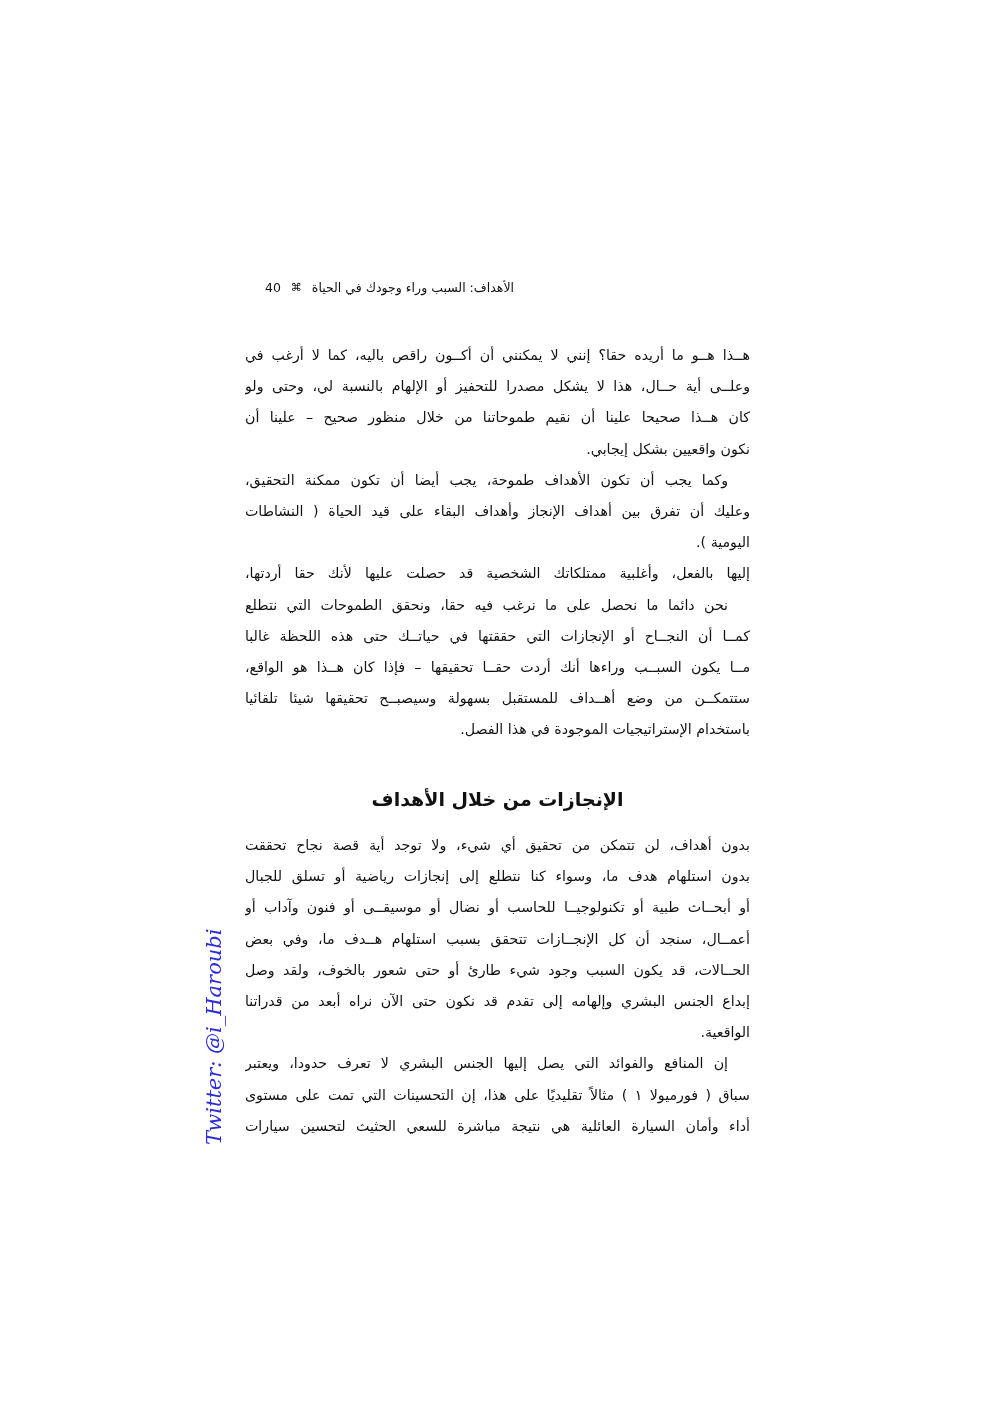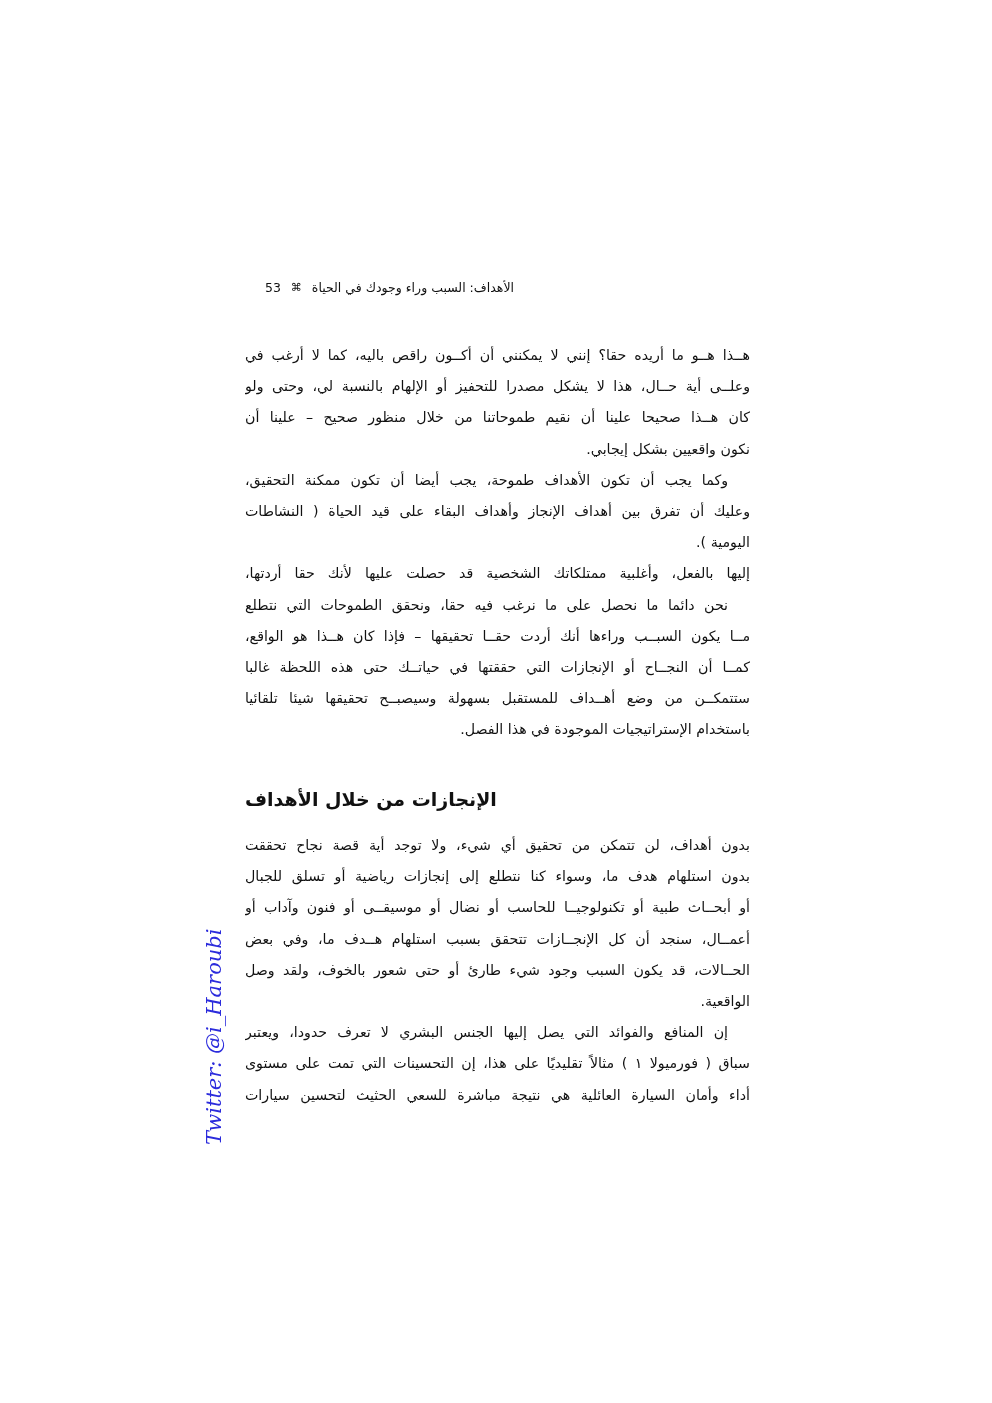--- a/index.html
+++ b/index.html
@@ -42,21 +42,21 @@
   .body-block p {
     margin: 0;
   }
   .block-1 { top: 340px; }
   .section-heading {
     position: absolute;
     top: 782px;
     left: 245px;
     width: 505px;
     direction: rtl;
-    text-align: left;
+    text-align: center;
     font-size: 19px;
     font-weight: bold;
     line-height: 34px;
   }
   .block-2 { top: 830px; }
   .line {
     display: block;
     text-align-last: justify;
     white-space: nowrap;
     overflow: hidden;
@@ -78,54 +78,55 @@
     line-height: 28px;
     width: 200px;
   }
 </style>
 </head>
 <body>
 
 <div class="page-header">
   <span class="header-title">الأهداف: السبب وراء وجودك في الحياة</span>
   <span class="header-ornament">⌘</span>
-  <span class="page-number">53</span>
+  <span class="page-number">40</span>
 </div>
 
 <div class="body-block block-1">
   <p>
     <span class="line">هــذا هــو ما أريده حقا؟ إنني لا يمكنني أن أكــون راقص باليه، كما لا أرغب في</span>
     <span class="line">وعلــى أية حــال، هذا لا يشكل مصدرا للتحفيز أو الإلهام بالنسبة لي، وحتى ولو</span>
     <span class="line">كان هــذا صحيحا علينا أن نقيم طموحاتنا من خلال منظور صحيح – علينا أن</span>
     <span class="line last">نكون واقعيين بشكل إيجابي.</span>
   </p>
   <p>
     <span class="line" style="padding-right:22px">وكما يجب أن تكون الأهداف طموحة، يجب أيضا أن تكون ممكنة التحقيق،</span>
     <span class="line">وعليك أن تفرق بين أهداف الإنجاز وأهداف البقاء على قيد الحياة ( النشاطات</span>
     <span class="line last">اليومية ).</span>
   </p>
   <p>
     <span class="line">إليها بالفعل، وأغلبية ممتلكاتك الشخصية قد حصلت عليها لأنك حقا أردتها،</span>
     <span class="line" style="padding-right:22px">نحن دائما ما نحصل على ما نرغب فيه حقا، ونحقق الطموحات التي نتطلع</span>
+    <span class="line">كمــا أن النجــاح أو الإنجازات التي حققتها في حياتــك حتى هذه اللحظة غالبا</span>
     <span class="line">مــا يكون السبــب وراءها أنك أردت حقــا تحقيقها – فإذا كان هــذا هو الواقع،</span>
-    <span class="line">كمــا أن النجــاح أو الإنجازات التي حققتها في حياتــك حتى هذه اللحظة غالبا</span>
     <span class="line">ستتمكــن من وضع أهــداف للمستقبل بسهولة وسيصبــح تحقيقها شيئا تلقائيا</span>
     <span class="line last">باستخدام الإستراتيجيات الموجودة في هذا الفصل.</span>
   </p>
 </div>
 
 <div class="section-heading">الإنجازات من خلال الأهداف</div>
 
 <div class="body-block block-2">
   <p>
     <span class="line">بدون أهداف، لن تتمكن من تحقيق أي شيء، ولا توجد أية قصة نجاح تحققت</span>
     <span class="line">بدون استلهام هدف ما، وسواء كنا نتطلع إلى إنجازات رياضية أو تسلق للجبال</span>
     <span class="line">أو أبحــاث طبية أو تكنولوجيــا للحاسب أو نضال أو موسيقــى أو فنون وآداب أو</span>
     <span class="line">أعمــال، سنجد أن كل الإنجــازات تتحقق بسبب استلهام هــدف ما، وفي بعض</span>
     <span class="line">الحــالات، قد يكون السبب وجود شيء طارئ أو حتى شعور بالخوف، ولقد وصل</span>
+    <span class="line">إبداع الجنس البشري وإلهامه إلى تقدم قد نكون حتى الآن نراه أبعد من قدراتنا</span>
     <span class="line last">الواقعية.</span>
   </p>
   <p>
     <span class="line" style="padding-right:22px">إن المنافع والفوائد التي يصل إليها الجنس البشري لا تعرف حدودا، ويعتبر</span>
     <span class="line">سباق ( فورميولا ١ ) مثالاً تقليديًا على هذا، إن التحسينات التي تمت على مستوى</span>
     <span class="line">أداء وأمان السيارة العائلية هي نتيجة مباشرة للسعي الحثيث لتحسين سيارات</span>
   </p>
 </div>
 
 <div class="watermark">Twitter: @i_Haroubi</div>

